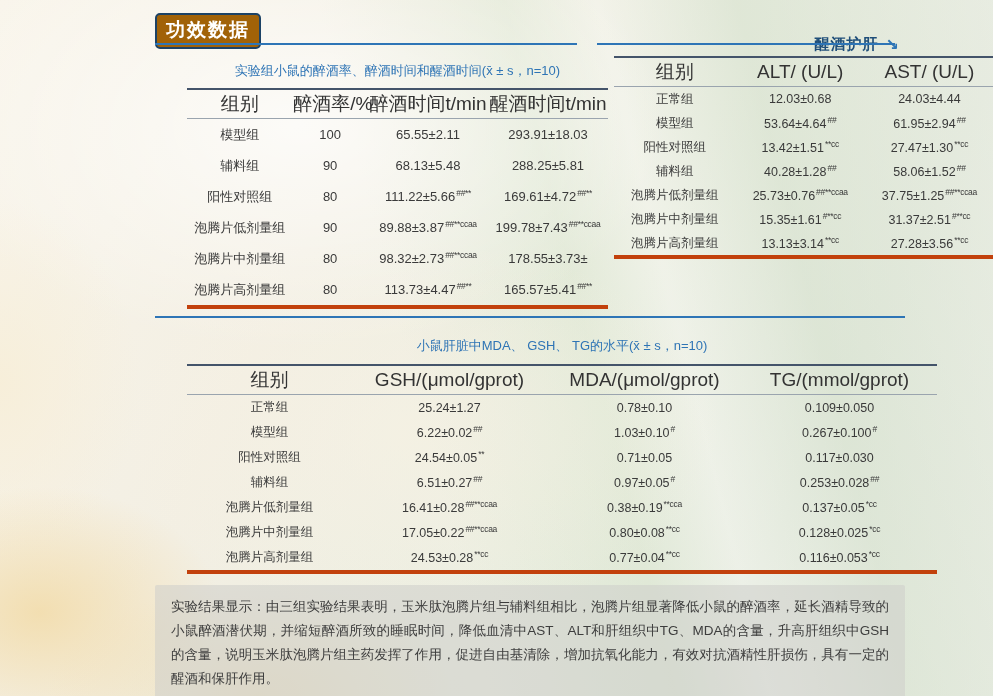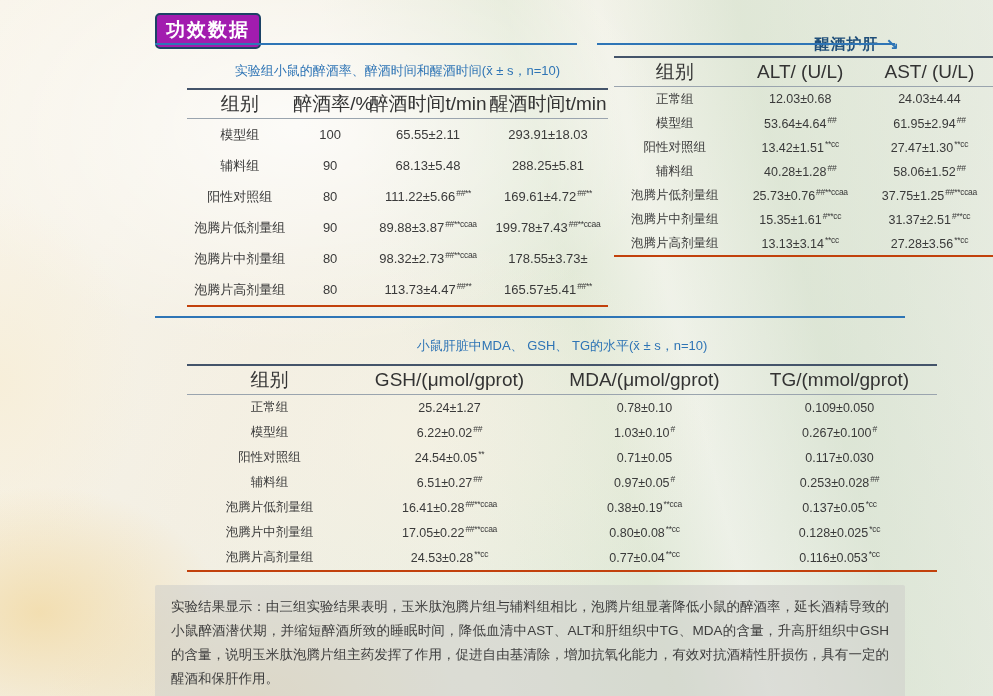--- a/index.html
+++ b/index.html
@@ -16,42 +16,42 @@
       radial-gradient(ellipse 200px 260px at 0% 55%, rgba(247,238,216,0.9), rgba(247,238,216,0) 70%),
       radial-gradient(ellipse 420px 260px at 42% 62%, rgba(248,242,228,0.55), rgba(248,242,228,0) 75%),
       radial-gradient(ellipse 500px 300px at 30% 18%, rgba(255,255,255,0.75), rgba(255,255,255,0) 75%),
       linear-gradient(76deg, rgba(255,255,255,0) 42%, rgba(214,228,204,0.45) 58%, rgba(255,255,255,0.25) 66%, rgba(205,220,198,0.4) 78%, rgba(235,238,230,0.3) 100%),
       linear-gradient(115deg,#f9f5eb 0%,#f3efe3 32%,#ebeee1 58%,#e6ebdf 78%,#ecefe6 100%);
   }
   .content{position:absolute;inset:0;z-index:1;}
 
   .badge{
     position:absolute;left:155px;top:13px;
-    background:#a21caf;border:2px solid #1c4265;border-radius:5px;
+    background:#a16207;border:2px solid #1c4265;border-radius:5px;
     color:#ffffff;font-size:19px;font-weight:bold;letter-spacing:2px;
     padding:2px 9px 4px;
   }
   .section-link{
     position:absolute;top:35px;right:93px;
     color:#1f4e79;font-size:15px;font-weight:bold;letter-spacing:1px;
     display:flex;align-items:center;gap:7px;cursor:pointer;
   }
   .section-link .arrow{color:#2e75b6;font-size:16px;font-weight:bold;}
   .hline{position:absolute;top:43px;height:2px;background:#2e75b6;}
   .hline-left{left:155px;width:422px;}
   .hline-right{left:597px;width:298px;}
 
   .tbl{position:absolute;margin-left:32px;}
   .tbl-title{
     color:#2e74b5;font-size:13px;text-align:center;
     padding:6px 0 8px;white-space:nowrap;
   }
   table{width:100%;border-collapse:collapse;table-layout:fixed;}
   thead tr{border-top:2px solid #44546a;border-bottom:1px solid #9aa4ae;}
-  tbody tr:last-child{border-bottom:2px solid #c2410c;}
+  tbody tr:last-child{border-bottom:4px solid #c2410c;}
   th{font-size:19px;font-weight:normal;color:#333;height:26px;white-space:nowrap;}
   td{font-size:13px;color:#3a3a3a;text-align:center;white-space:nowrap;}
   .rows-tall td{height:29px;}
   .rows-mid td{height:22px;font-size:12.5px;}
   .rows-wide td{height:23px;font-size:12.5px;}
   sup.mark{font-size:8.5px;letter-spacing:-0.3px;margin-left:1px;}
 
   .tbl-left{left:155px;top:56px;width:421px;}
   .tbl-right{left:582px;top:56px;width:380px;}
   .sep{position:absolute;left:155px;top:316px;width:750px;height:2px;background:#2e75b6;}

